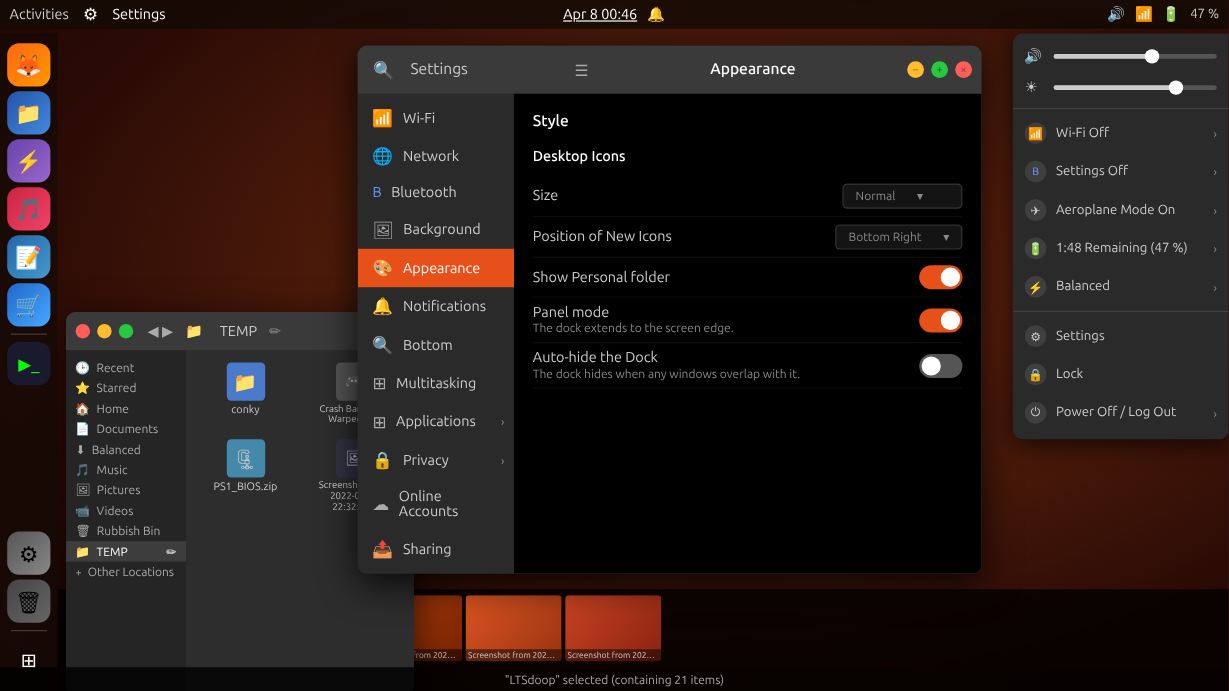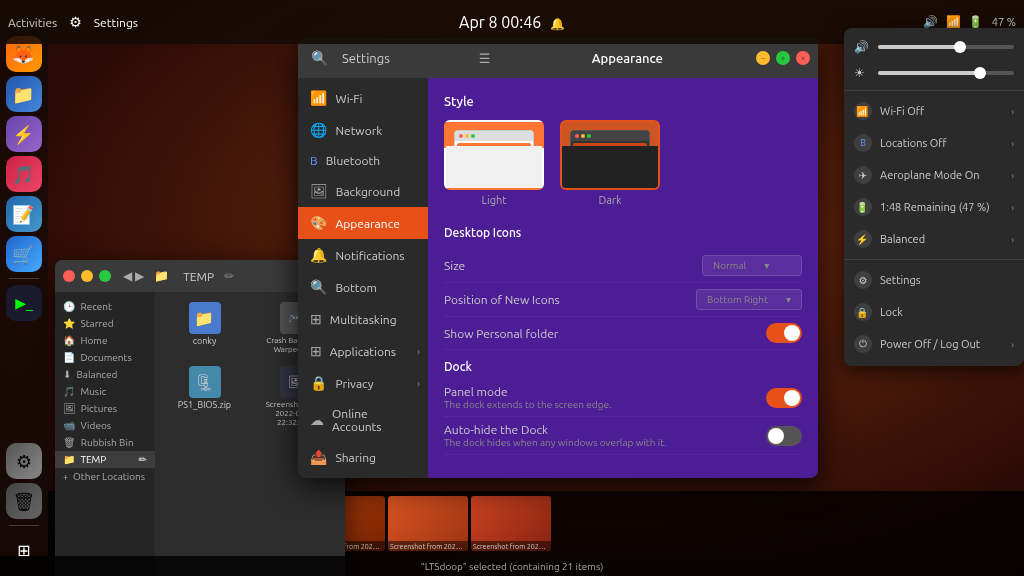--- a/index.html
+++ b/index.html
@@ -19,36 +19,36 @@
       height: 576px;
       background: radial-gradient(ellipse at 60% 40%, #7a2a10 0%, #4a1a0a 40%, #2a0a05 70%, #1a0505 100%);
       position: relative;
       overflow: hidden;
     }
 
     
     .topbar {
       position: absolute;
       top: 0; left: 0; right: 0;
-      height: 44px;
+      height: 24px;
       background: rgba(20,10,5,0.85);
       display: flex;
       align-items: center;
       justify-content: space-between;
       padding: 0 8px;
       z-index: 100;
       color: #fff;
       font-size: 12px;
     }
     .topbar-left { display: flex; align-items: center; gap: 12px; }
     .topbar-center { position: absolute; left: 50%; transform: translateX(-50%); }
     .topbar-right { display: flex; align-items: center; gap: 8px; }
     .topbar-activities { font-size: 12px; color: #ccc; }
     .topbar-appname { font-size: 12px; color: #fff; }
-    .topbar-time { font-size: 16px; }
+    .topbar-time { font-size: 12px; text-decoration: underline; }
 
     
     .dock {
       position: absolute;
       left: 0; top: 28px;
       width: 48px;
       height: calc(100% - 28px);
       background: rgba(20,10,5,0.7);
       display: flex;
       flex-direction: column;
@@ -251,21 +251,21 @@
       font-size: 12px;
       position: relative;
     }
     .sw-nav-item.active { background: #e8501a; color: #fff; }
     .sw-nav-item .nav-icon { font-size: 14px; color: #aaa; }
     .sw-nav-item.active .nav-icon { color: #fff; }
     .sw-nav-item .nav-arrow { position: absolute; right: 8px; font-size: 10px; color: #888; }
 
     .sw-right {
       flex: 1;
-      background: #4c1d95;
+      background: #000000;
       padding: 16px;
       overflow-y: auto;
     }
 
     
     .section-label {
       color: #fff;
       font-size: 13px;
       font-weight: 500;
       margin-bottom: 12px;
@@ -718,48 +718,20 @@
             <span>Sharing</span>
         </div>
         <div class="sw-nav-item">
           
         </div>
 
       </div>
       <div class="sw-right">
 
         <div class="section-label">Style</div>
-        <div class="style-options">
-          <div class="style-option">
-            <div class="style-thumb style-thumb-light">
-              <div class="thumb-window">
-                <div class="thumb-window-bar">
-                  <div class="thumb-dot thumb-dot-r"></div>
-                  <div class="thumb-dot thumb-dot-y"></div>
-                  <div class="thumb-dot thumb-dot-g"></div>
-                </div>
-                <div style="background:#ff7733; height:30px; margin:2px; border-radius:2px;"></div>
-              </div>
-            </div>
-            <span class="style-label">Light</span>
-          </div>
-          <div class="style-option">
-            <div class="style-thumb style-thumb-dark selected">
-              <div class="thumb-window">
-                <div class="thumb-window-bar">
-                  <div class="thumb-dot thumb-dot-r"></div>
-                  <div class="thumb-dot thumb-dot-y"></div>
-                  <div class="thumb-dot thumb-dot-g"></div>
-                </div>
-                <div style="background:#cc4411; height:30px; margin:2px; border-radius:2px;"></div>
-              </div>
-            </div>
-            <span class="style-label">Dark</span>
-          </div>
-        </div>
 
 
         <div class="subsection-label">Desktop Icons</div>
         <div class="setting-row">
           <span class="setting-row-label">Size</span>
           <div class="dropdown-btn">
             <span>Normal</span>
             <span>▾</span>
           </div>
         </div>
@@ -768,21 +740,20 @@
           <div class="dropdown-btn">
             <span>Bottom Right</span>
             <span>▾</span>
           </div>
         </div>
         <div class="setting-row">
           <span class="setting-row-label">Show Personal folder</span>
           <div class="toggle"></div>
         </div>
 
-        <div class="dock-section-label">Dock</div>
         <div class="setting-row">
           <div>
             <div class="setting-row-label">Panel mode</div>
             <div class="setting-row-desc">The dock extends to the screen edge.</div>
           </div>
           <div class="toggle"></div>
         </div>
         <div class="setting-row">
           <div>
             <div class="setting-row-label">Auto-hide the Dock</div>
@@ -817,21 +788,21 @@
       <div class="qs-item-left">
         <div class="qs-item-icon">📶</div>
         <span>Wi-Fi Off</span>
       </div>
       <span class="qs-arrow">›</span>
     </div>
 
     <div class="qs-item">
       <div class="qs-item-left">
         <div class="qs-item-icon" style="font-size:9px; color:#6699ff;">B</div>
-        <span>Locations Off</span>
+        <span>Settings Off</span>
       </div>
       <span class="qs-arrow">›</span>
     </div>
 
     <div class="qs-item">
       <div class="qs-item-left">
         <div class="qs-item-icon">✈</div>
         <span>Aeroplane Mode On</span>
       </div>
       <span class="qs-arrow">›</span>

